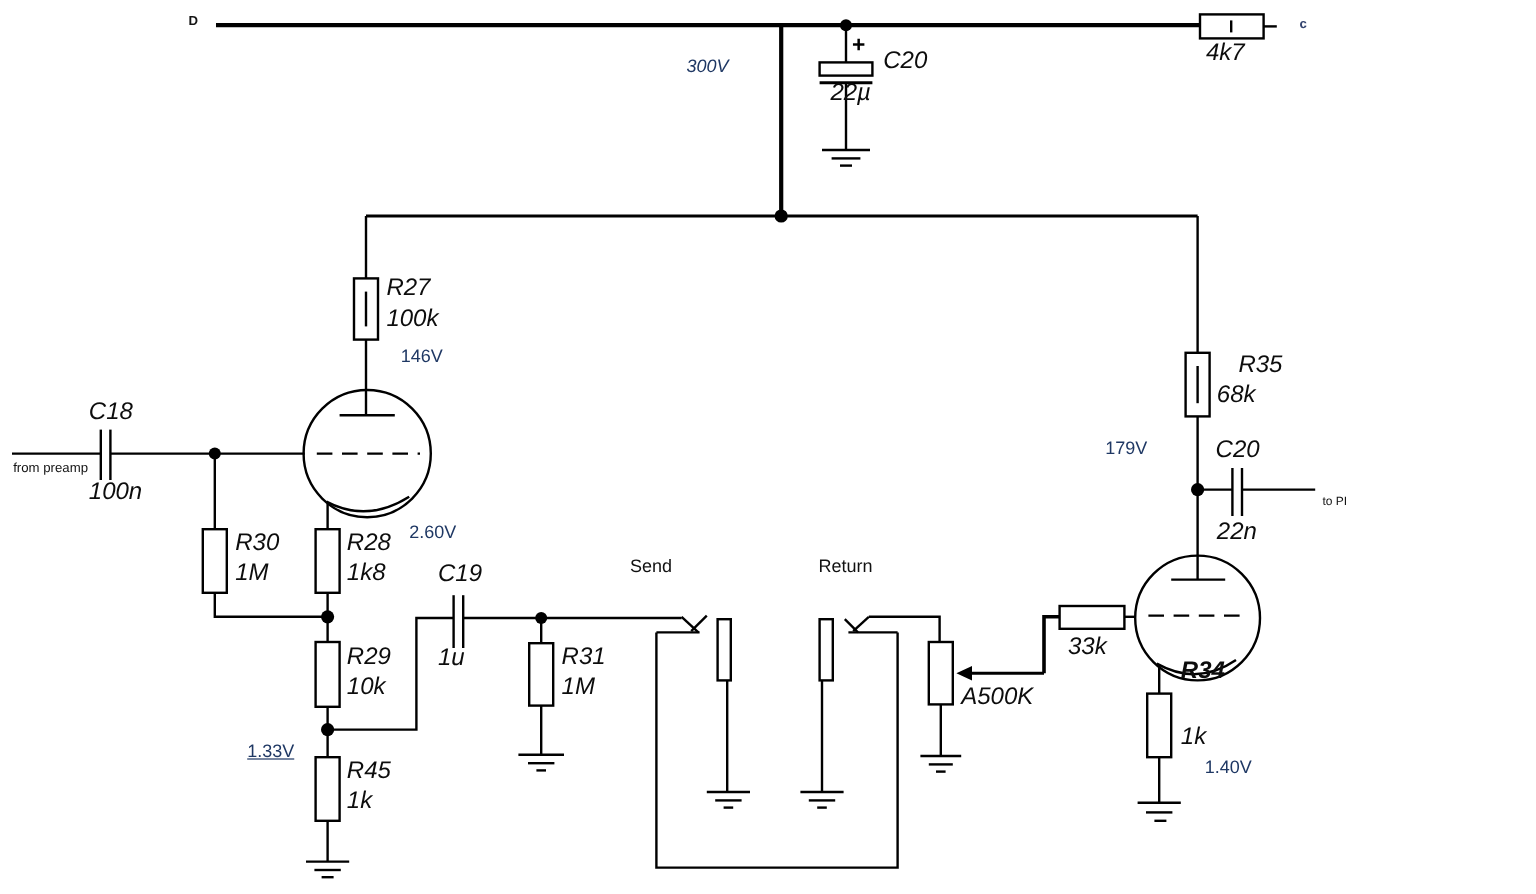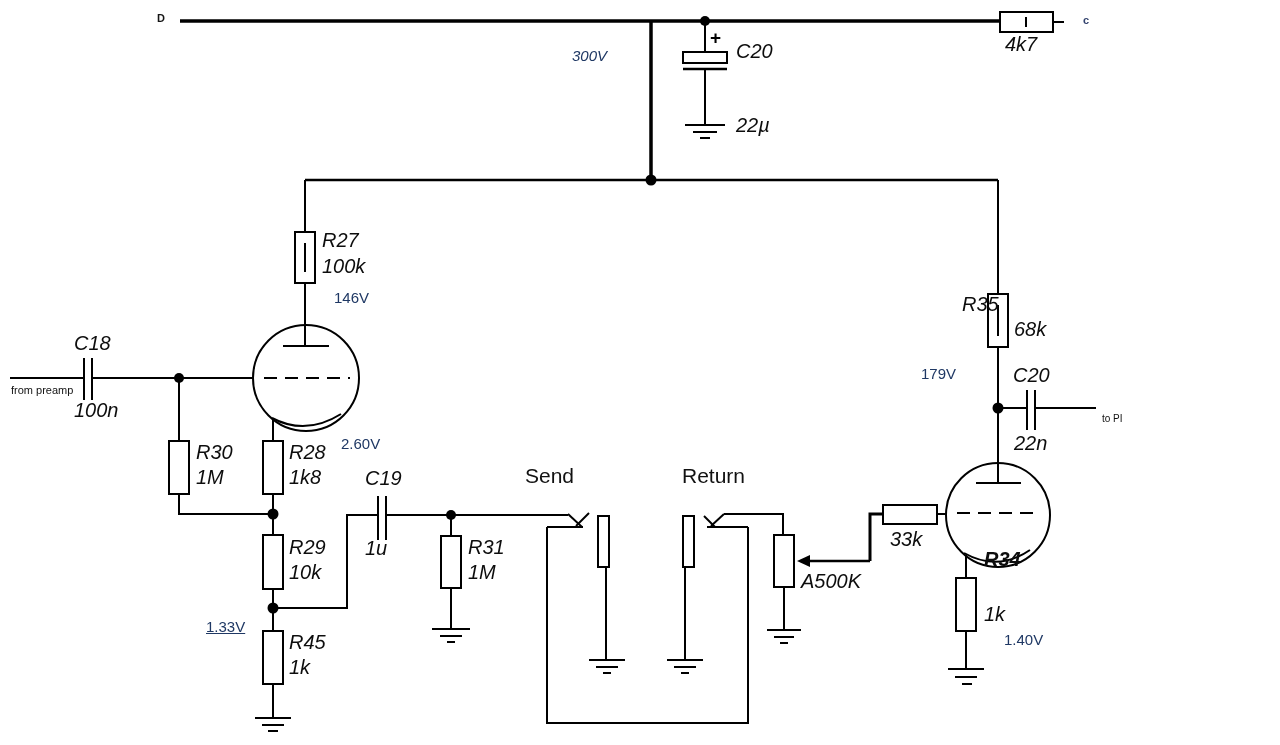--- a/index.html
+++ b/index.html
@@ -8,21 +8,21 @@
     width:1280px;height:745px;
     background:#ffffff;
     font-family:"Liberation Sans",sans-serif;
     overflow:hidden;
   }
   #schematic-svg{position:absolute;left:0;top:0;}
   .lbl{position:absolute;white-space:nowrap;color:#0d0d0d;line-height:1;}
   .ref{font-style:italic;font-size:20px;}
   .val{font-style:italic;font-size:20px;}
   .volt{font-size:15px;color:#1f3864;}
-  .jackname{font-size:21px;color:#111;}
+  .jackname{font-size:15px;color:#111;}
   .small{font-size:11px;color:#111;}
   .tiny{font-size:10px;color:#111;margin-top:12px;}
   .term{font-size:11px;font-weight:bold;color:#151515;}
   .term-c{color:#33436e;}
   .plus{font-size:19px;font-weight:bold;color:#000;}
 </style>
 </head>
 <body>
 
 <div id="canvas">
@@ -206,21 +206,21 @@
     </g>
   </svg>
 
   <span class="lbl term" style="left:157px;top:13px;">D</span>
   <span class="lbl term term-c" style="left:1083px;top:15px;">c</span>
 
   <span class="lbl volt" style="left:572px;top:48px;font-style:italic;">300V</span>
 
   <span class="lbl plus" style="left:710px;top:28px;">+</span>
   <span class="lbl ref" style="left:736px;top:41px;">C20</span>
-  <span class="lbl val" style="left:736px;top:67px;margin-top:48px;">22µ</span>
+  <span class="lbl val" style="left:692px;top:67px;">22µ</span>
 
   <span class="lbl val" style="left:1005px;top:34px;">4k7</span>
 
   <span class="lbl ref" style="left:322px;top:230px;">R27</span>
   <span class="lbl val" style="left:322px;top:256px;">100k</span>
   <span class="lbl volt" style="left:334px;top:290px;">146V</span>
 
   <span class="lbl ref" style="left:74px;top:333px;">C18</span>
   <span class="lbl small" style="left:11px;top:385px;">from preamp</span>
   <span class="lbl val" style="left:74px;top:400px;">100n</span>
@@ -245,21 +245,21 @@
 
   <span class="lbl ref" style="left:468px;top:537px;">R31</span>
   <span class="lbl val" style="left:468px;top:562px;">1M</span>
 
   <span class="lbl jackname" style="left:525px;top:465px;">Send</span>
   <span class="lbl jackname" style="left:682px;top:465px;">Return</span>
 
   <span class="lbl val" style="left:801px;top:571px;">A500K</span>
   <span class="lbl val" style="left:890px;top:529px;">33k</span>
 
-  <span class="lbl ref" style="left:962px;top:294px;">R35</span>
+  <span class="lbl ref" style="left:1032px;top:294px;">R35</span>
   <span class="lbl val" style="left:1014px;top:319px;">68k</span>
   <span class="lbl volt" style="left:921px;top:366px;">179V</span>
 
   <span class="lbl ref" style="left:1013px;top:365px;">C20</span>
   <span class="lbl val" style="left:1014px;top:433px;">22n</span>
   <span class="lbl tiny" style="left:1102px;top:402px;">to PI</span>
 
   <span class="lbl ref" style="left:984px;top:549px;font-weight:bold;">R34</span>
   <span class="lbl val" style="left:984px;top:604px;">1k</span>
   <span class="lbl volt" style="left:1004px;top:632px;">1.40V</span>

